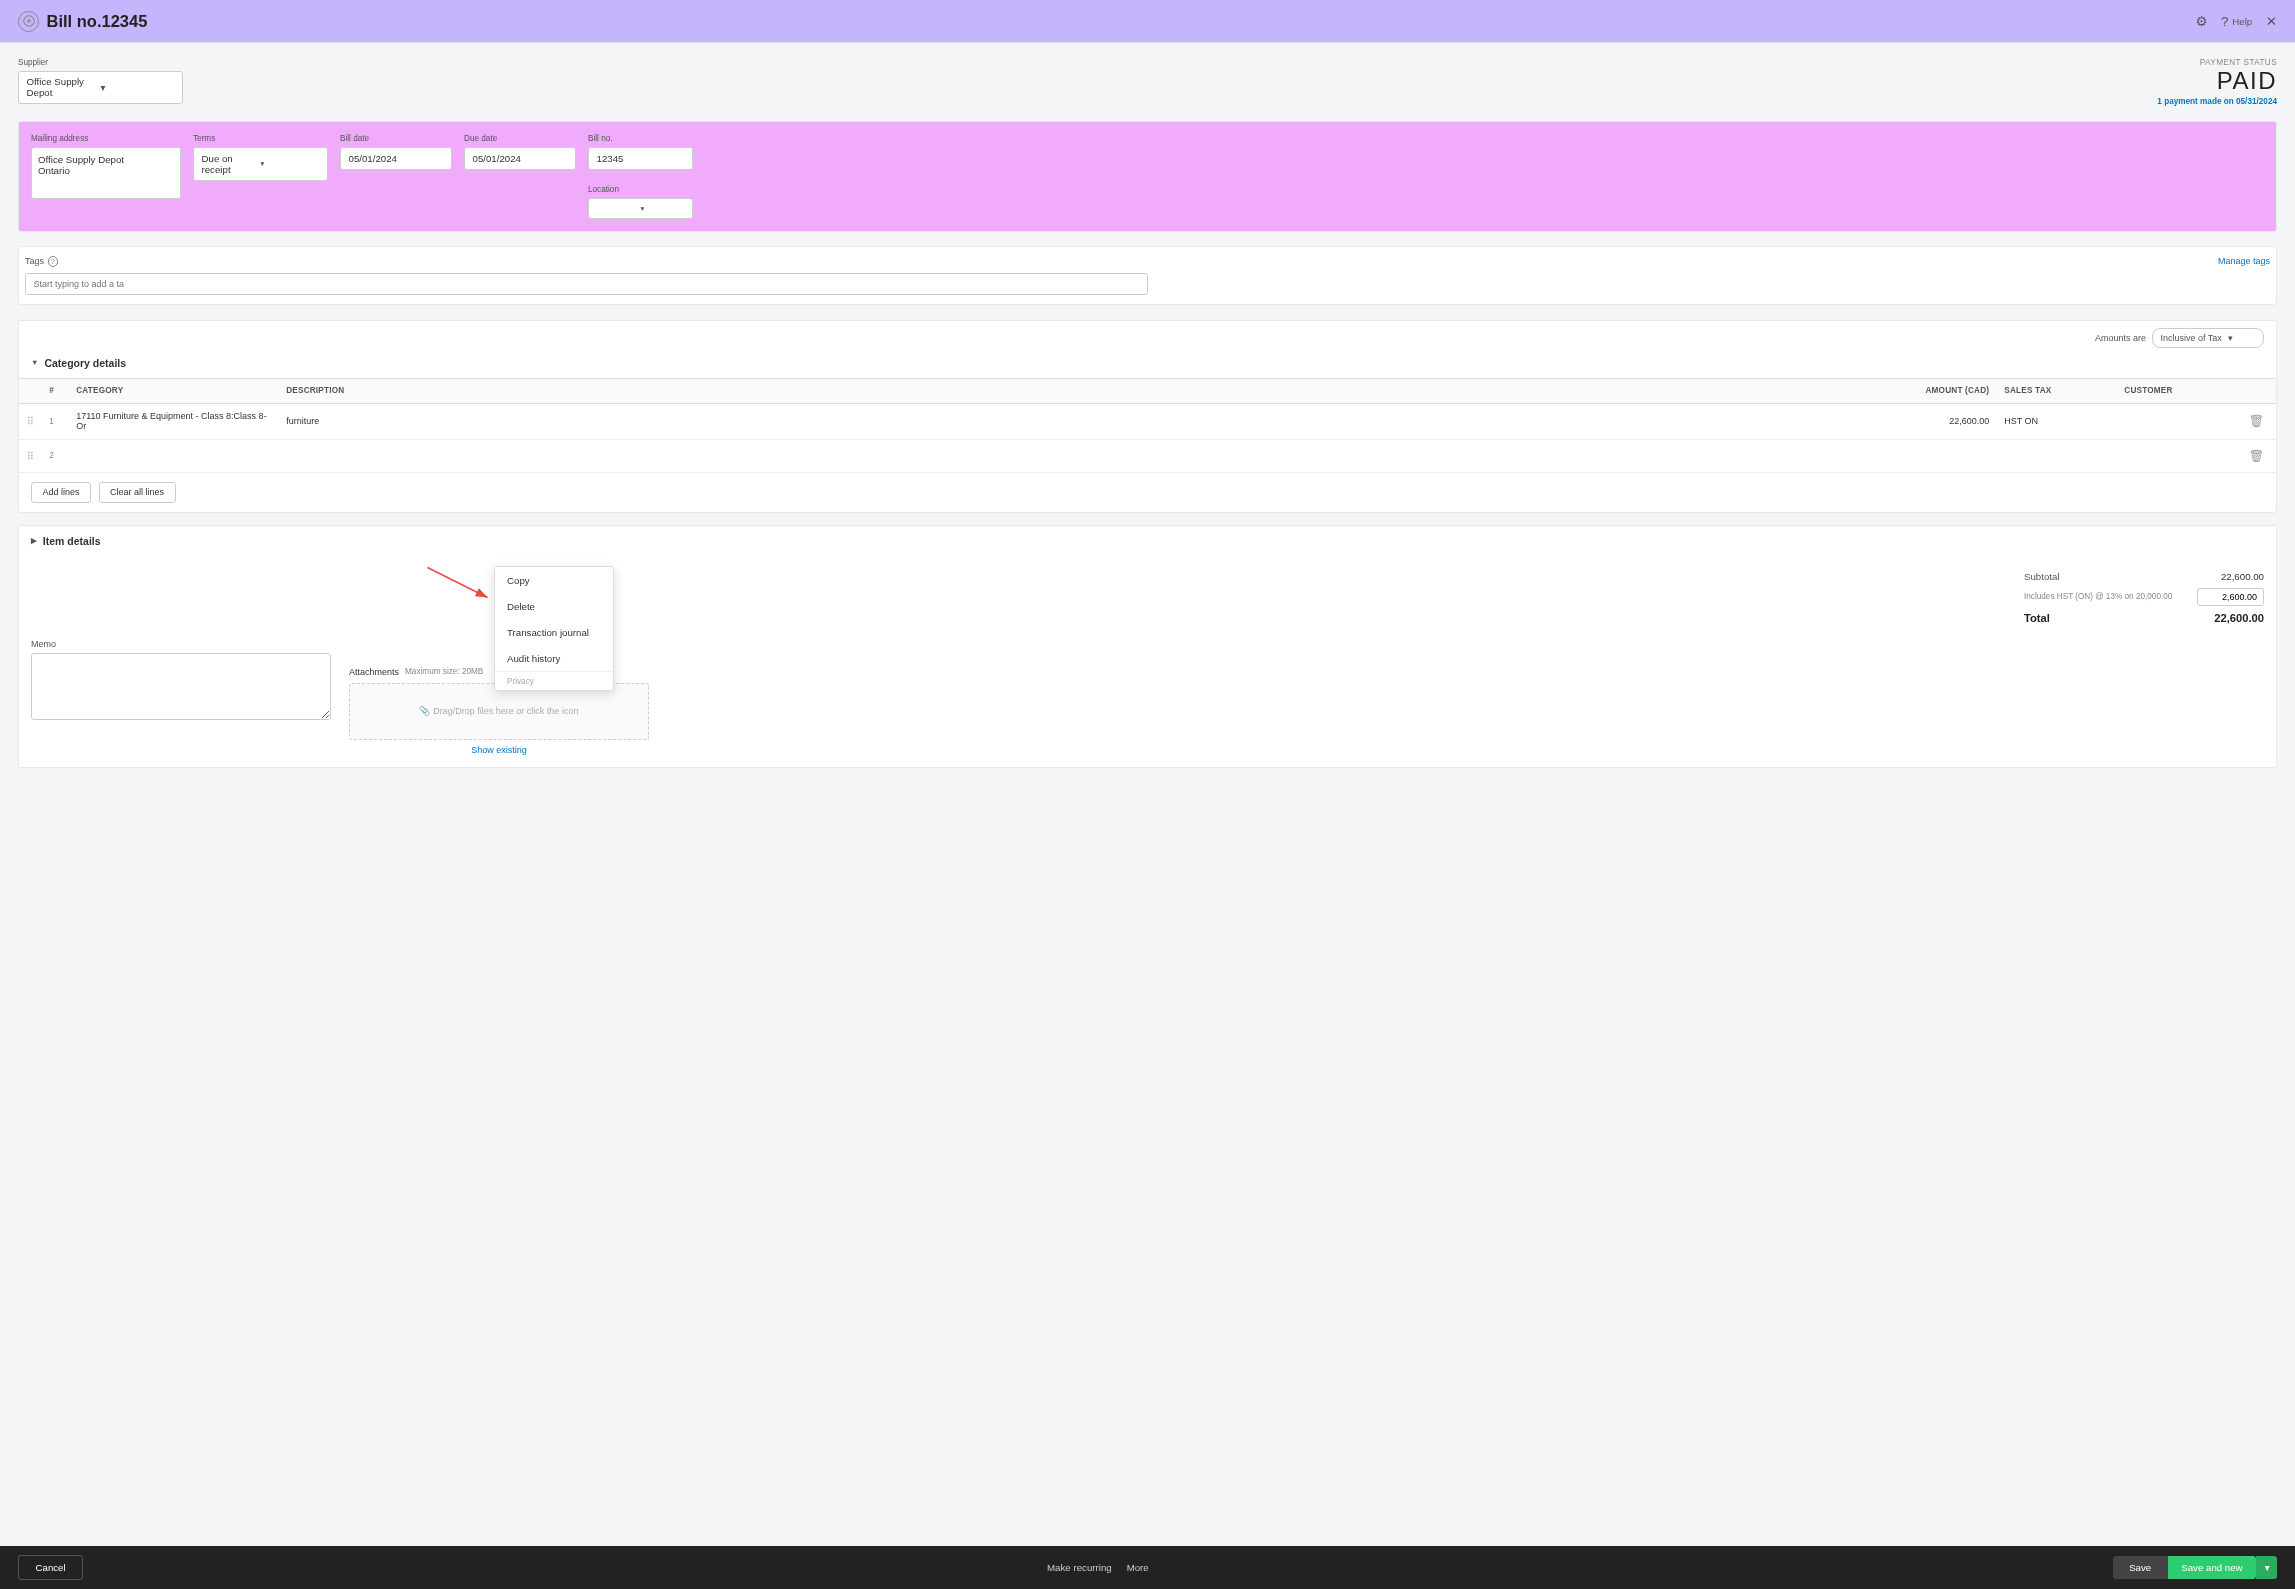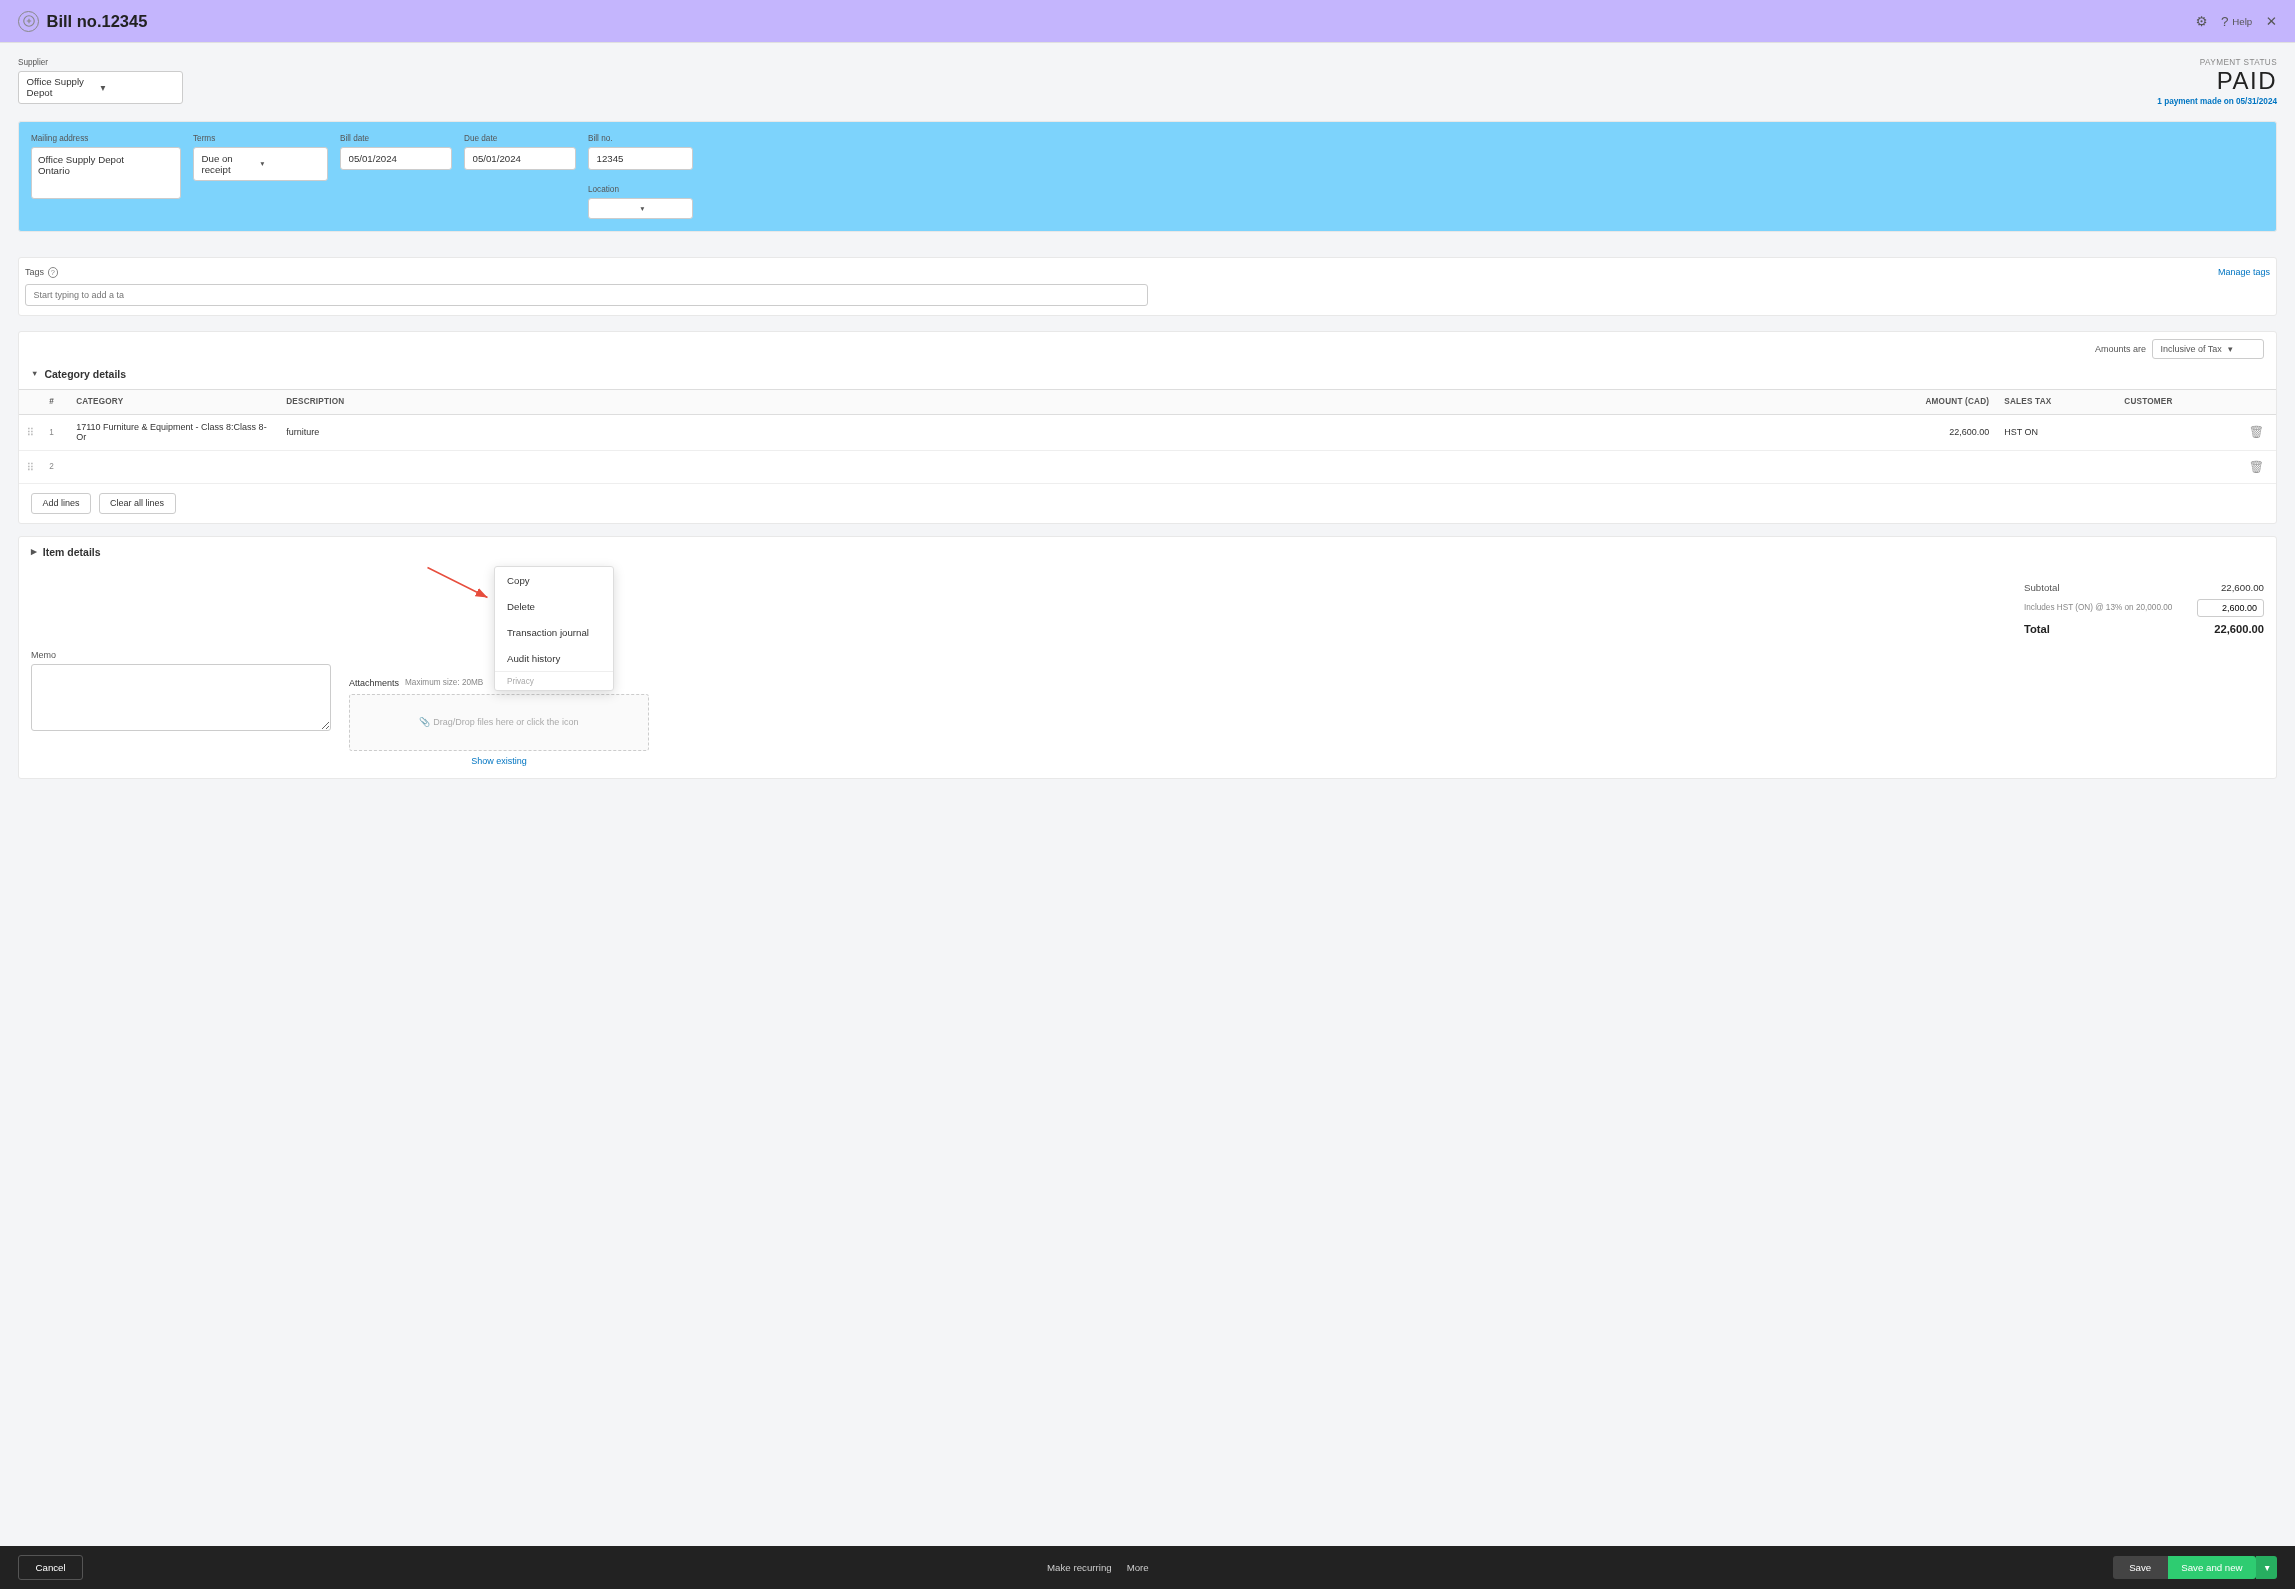--- a/index.html
+++ b/index.html
@@ -117,22 +117,22 @@
       font-size: 8.2px;
       color: #0075c2;
       text-decoration: none;
     }
     .payment-link span { font-weight: 600; }
 
     
     .fields-row {
       display: flex;
       gap: 12px;
-      margin-bottom: 25px;
-      background: #7dd3fc;
+      margin-bottom: 14px;
+      background: #f0abfc;
       padding: 12px;
       border-radius: 3px;
       border: 0.7px solid #e8e8e8;
     }
     .field-group {
       display: flex;
       flex-direction: column;
       gap: 3.7px;
     }
     .field-group.address { width: 150px; }
@@ -235,21 +235,21 @@
       display: flex;
       justify-content: flex-end;
       align-items: center;
       gap: 6px;
       padding: 7.5px 12px 0;
       font-size: 9px;
       color: #555;
     }
     .amounts-select {
       border: 0.7px solid #ccc;
-      border-radius: 3px;
+      border-radius: 8px;
       padding: 3.7px 18px 3.7px 7.5px;
       font-size: 9px;
       background: #fff;
       cursor: pointer;
       position: relative;
       display: flex;
       align-items: center;
       gap: 6px;
       min-width: 112px;
     }

